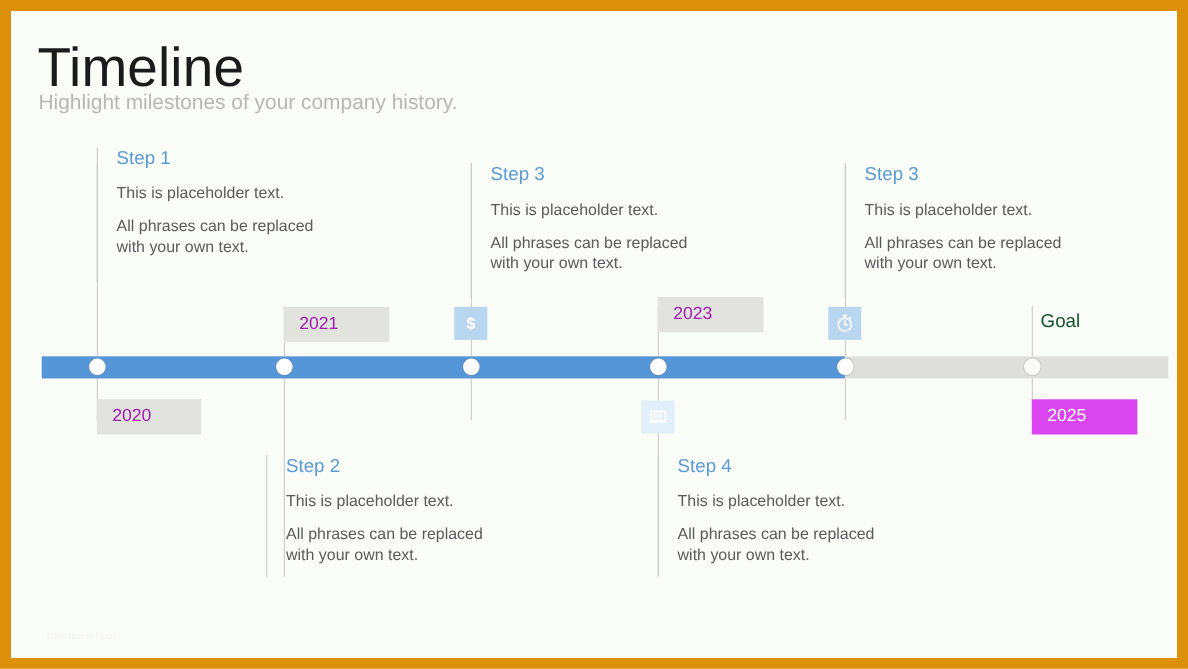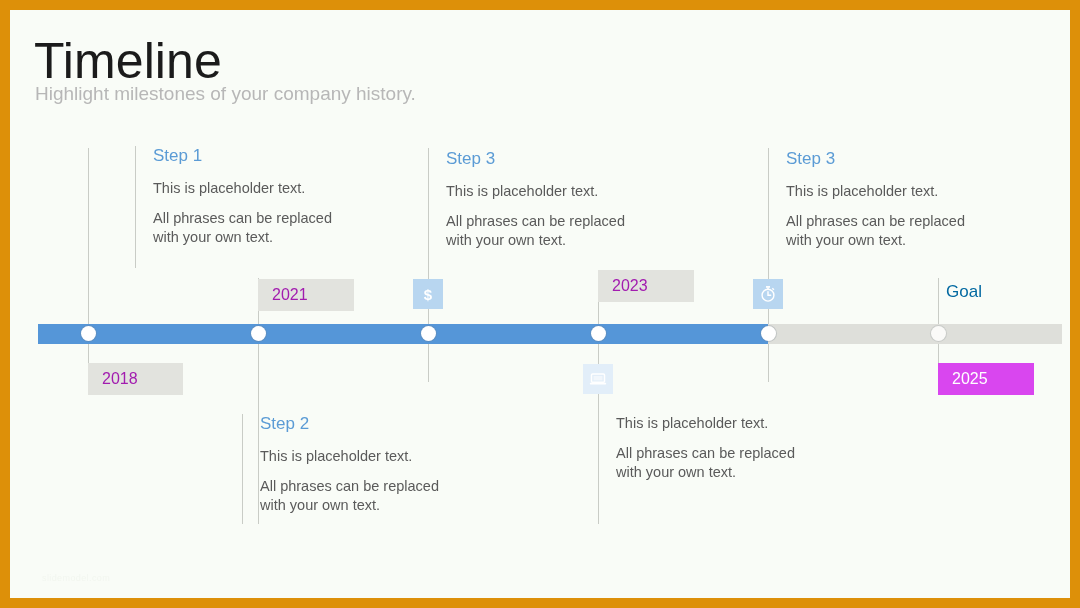--- a/index.html
+++ b/index.html
@@ -106,21 +106,21 @@
   }
   .year-chip.accent {
     background: #d946ef;
     color: #FFFFFF;
   }
 
   
   .goal-label {
     position: absolute;
     font-size: 17px;
-    color: #0369a1;
+    color: #14532d;
     white-space: nowrap;
   }
 
   
   .icon-badge {
     position: absolute;
     width: 30px;
     height: 30px;
     margin-left: -15px;
     background: #B8D6F0;
@@ -196,21 +196,21 @@
     <div class="node-dot" style="left:248px;"></div>
     <div class="node-dot" style="left:418px;"></div>
     <div class="node-dot" style="left:588px;"></div>
     <div class="node-dot" style="left:758px;"></div>
     <div class="node-dot muted" style="left:928px;"></div>
 
     <div class="year-chip" style="left:248px; top:269px; width:96px;">2021</div>
     <div class="year-chip" style="left:588px; top:260px; width:96px;">2023</div>
     <div class="goal-label" style="left:936px; top:272px;">Goal</div>
 
-    <div class="year-chip" style="left:78px; top:353px; width:95px;">2018</div>
+    <div class="year-chip" style="left:78px; top:353px; width:95px;">2020</div>
     <div class="year-chip accent" style="left:928px; top:353px; width:96px;">2025</div>
 
     <div class="icon-badge" style="left:418px; top:269px;">
       <svg width="20" height="20" viewBox="0 0 20 20" aria-hidden="true">
         <text x="10" y="15.5" text-anchor="middle" font-family="Liberation Sans, sans-serif" font-size="15" font-weight="bold" fill="#FFFFFF">$</text>
       </svg>
     </div>
 
     <div class="icon-badge" style="left:758px; top:269px;">
       <svg width="20" height="20" viewBox="0 0 24 24" aria-hidden="true">
@@ -223,21 +223,21 @@
     </div>
 
     <div class="icon-badge faint" style="left:588px; top:354px;">
       <svg width="20" height="20" viewBox="0 0 24 24" aria-hidden="true">
         <rect x="4.2" y="6" width="15.6" height="10" rx="1.3" fill="none" stroke="#FFFFFF" stroke-width="1.8"></rect>
         <rect x="6.6" y="8.3" width="10.8" height="5.4" fill="#FFFFFF" opacity="0.55"></rect>
         <rect x="2.2" y="16.6" width="19.6" height="1.9" rx="0.9" fill="#FFFFFF"></rect>
       </svg>
     </div>
 
-    <div class="step-block" style="left:78px; top:136px; width:320px; height:122px;margin-left:47px;">
+    <div class="step-block" style="left:78px; top:124px; width:320px; height:122px;">
       <div class="step-title">Step 1</div>
       <p class="step-line">This is placeholder  text.</p>
       <div class="step-gap"></div>
       <p class="step-line">All phrases can be replaced</p>
       <p class="step-line">with your own text.</p>
     </div>
 
     <div class="step-block" style="left:418px; top:139px; width:320px; height:122px;">
       <div class="step-title">Step 3</div>
       <p class="step-line">This is placeholder  text.</p>
@@ -256,20 +256,21 @@
 
     <div class="step-block" style="left:232px; top:404px; width:320px; height:110px;">
       <div class="step-title">Step 2</div>
       <p class="step-line">This is placeholder  text.</p>
       <div class="step-gap"></div>
       <p class="step-line">All phrases can be replaced</p>
       <p class="step-line">with your own text.</p>
     </div>
 
     <div class="step-block" style="left:588px; top:404px; width:320px; height:110px;">
+      <div class="step-title">Step 4</div>
       <p class="step-line">This is placeholder  text.</p>
       <div class="step-gap"></div>
       <p class="step-line">All phrases can be replaced</p>
       <p class="step-line">with your own text.</p>
     </div>
 
     <div class="watermark">slidemodel.com</div>
 
   </div>
 </div>

